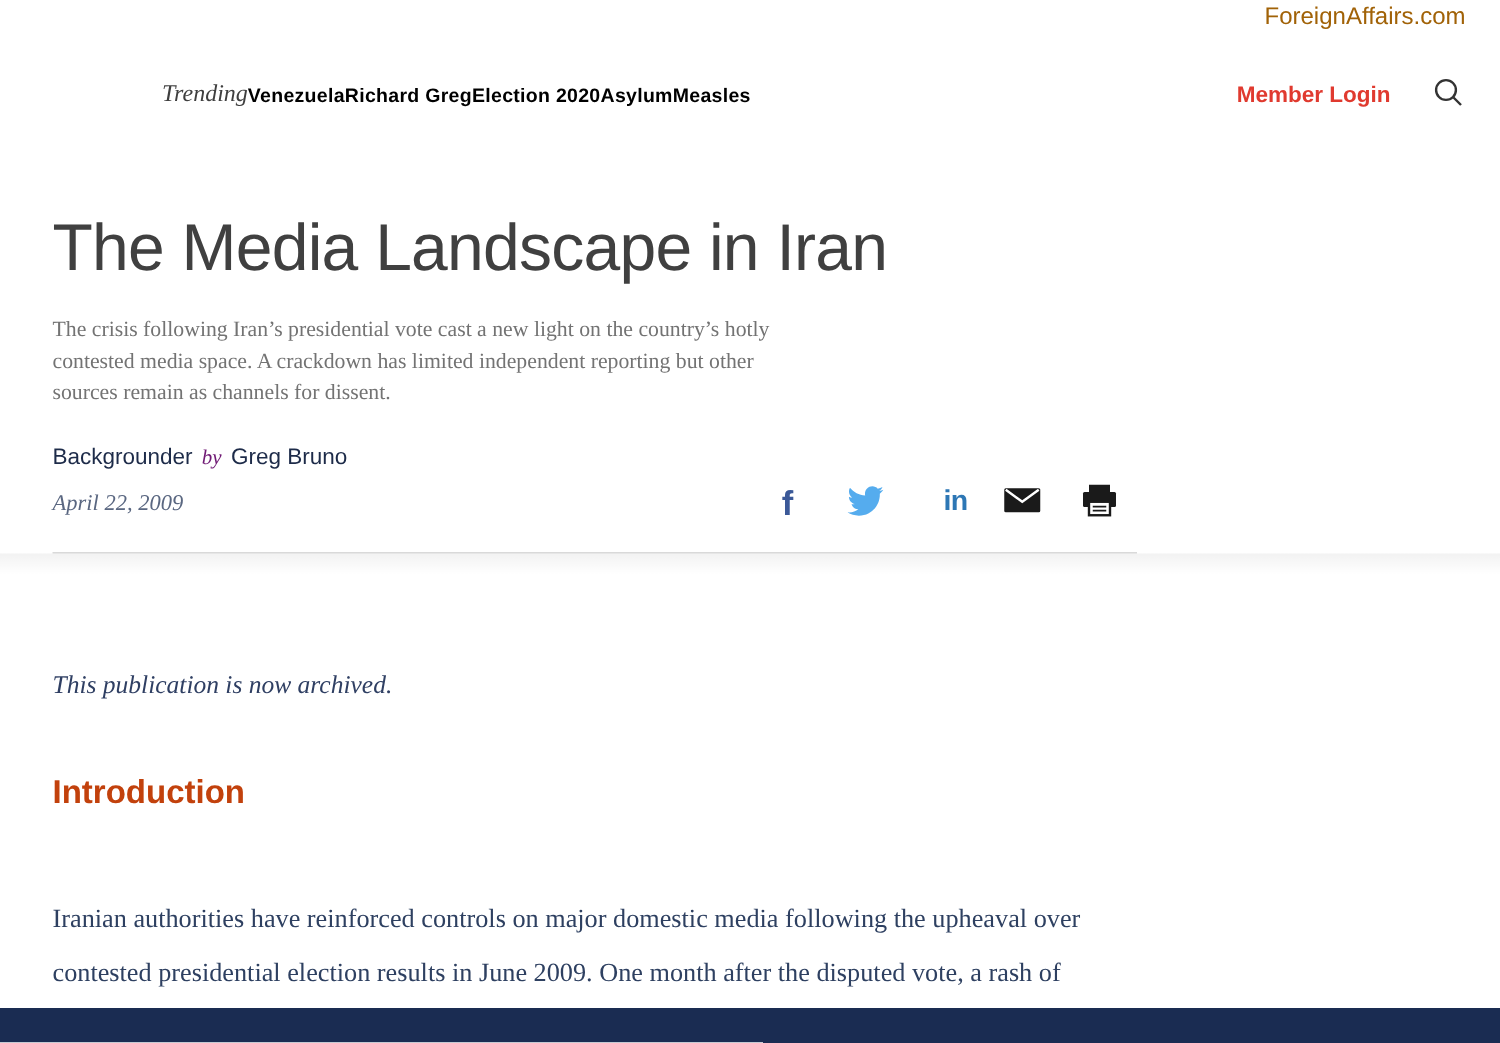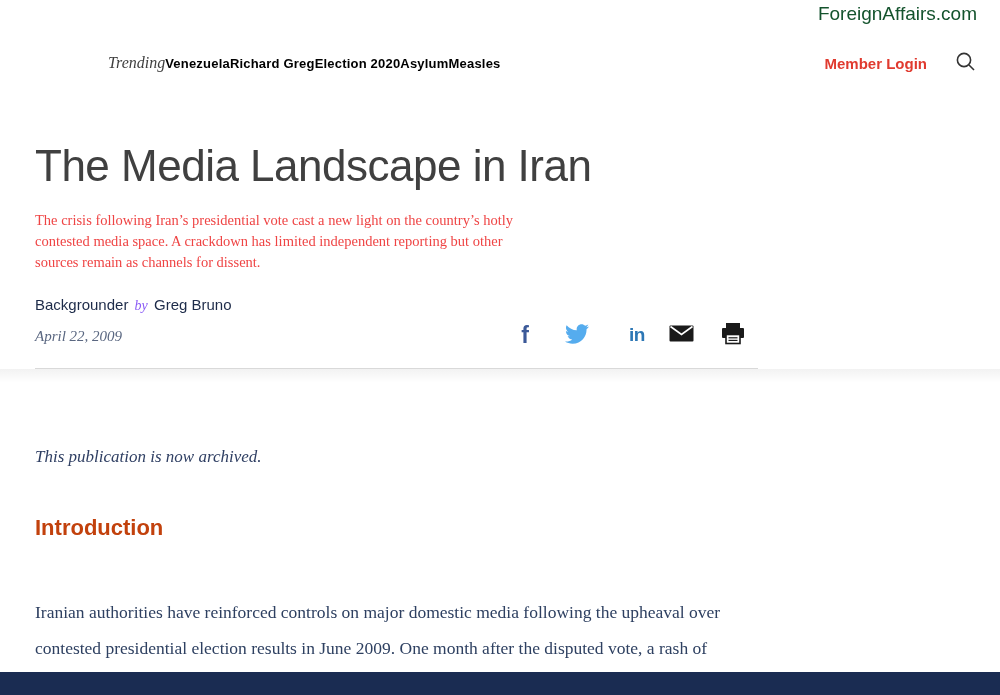--- a/index.html
+++ b/index.html
@@ -5,21 +5,21 @@
   * { margin: 0; padding: 0; box-sizing: border-box; }
   html, body { background: #ffffff; }
   body {
     width: 1000px; height: 695px;
     position: relative; overflow: hidden;
     font-family: "Liberation Sans", sans-serif;
     color: #222;
   }
   .site-label {
     position: absolute; top: 3px; right: 23px;
-    font-size: 19px; color: #14532d;
+    font-size: 16px; color: #a16207;
     font-family: "Liberation Sans", sans-serif;
     text-decoration: none; cursor: pointer;
   }
   .topnav {
     position: absolute; top: 48px; left: 108px; height: 30px;
     display: flex; align-items: center; 
   }
   .trending {
     font-family: "Liberation Serif", serif;
     font-style: italic; font-size: 16px; color: #3f3f3f;
@@ -39,30 +39,30 @@
     background: none; border: none; padding: 0;
   }
   .article-title {
     position: absolute; left: 35px; top: 141px;
     font-size: 44px; font-weight: 400; letter-spacing: -0.5px;
     color: #404040; font-family: "Liberation Sans", sans-serif;
   }
   .article-dek {
     position: absolute; left: 35px; top: 210px; width: 492px;
     font-family: "Liberation Serif", serif;
-    font-size: 14.5px; line-height: 21px; color: #ef4444;
+    font-size: 14.5px; line-height: 21px; color: #737373;
   }
   .byline {
     position: absolute; left: 35px; top: 296px;
     font-size: 15px; color: #1d2b49;
   }
   .byline .type { font-weight: 400; cursor: pointer; }
   .byline .connector {
     font-family: "Liberation Serif", serif; font-style: italic;
-    font-size: 14px; color: #8b5cf6; padding: 0 2px; margin-top: 32px;
+    font-size: 14px; color: #701a75; padding: 0 2px; margin-top: 32px;
   }
   .byline .author { cursor: pointer; }
   .article-date {
     position: absolute; left: 35px; top: 328px;
     font-family: "Liberation Serif", serif; font-style: italic;
     font-size: 15px; color: #5a6781;
   }
   .share-row {
     position: absolute; left: 512px; top: 322px;
     display: flex; align-items: center; gap: 26px;

